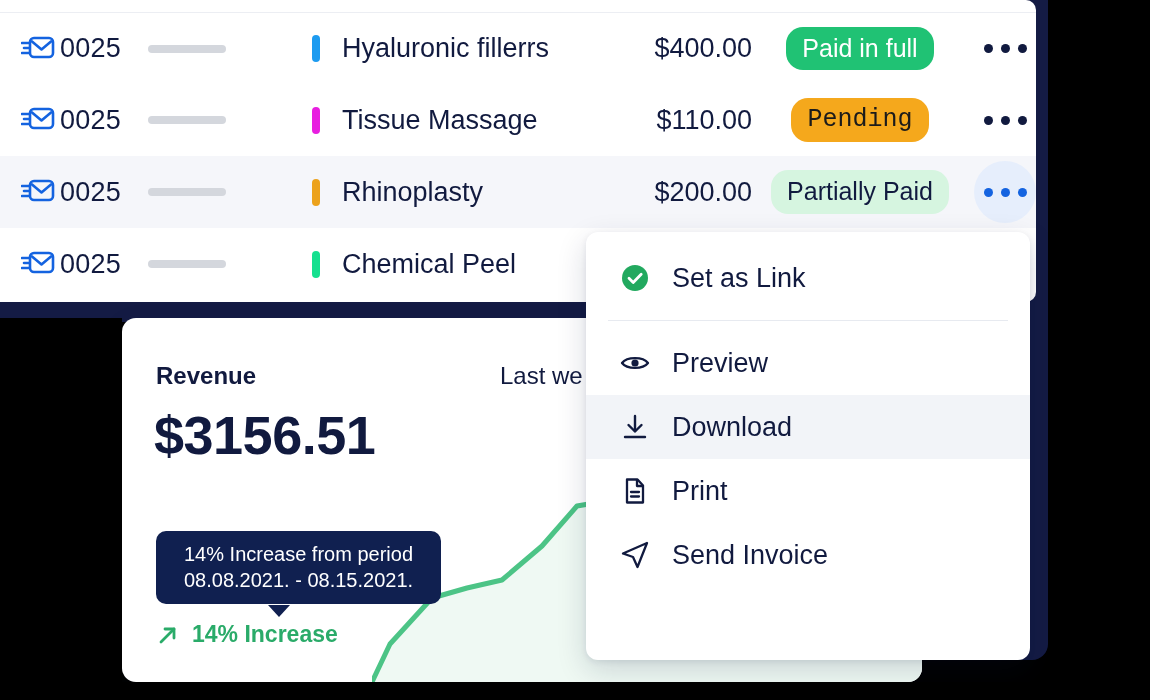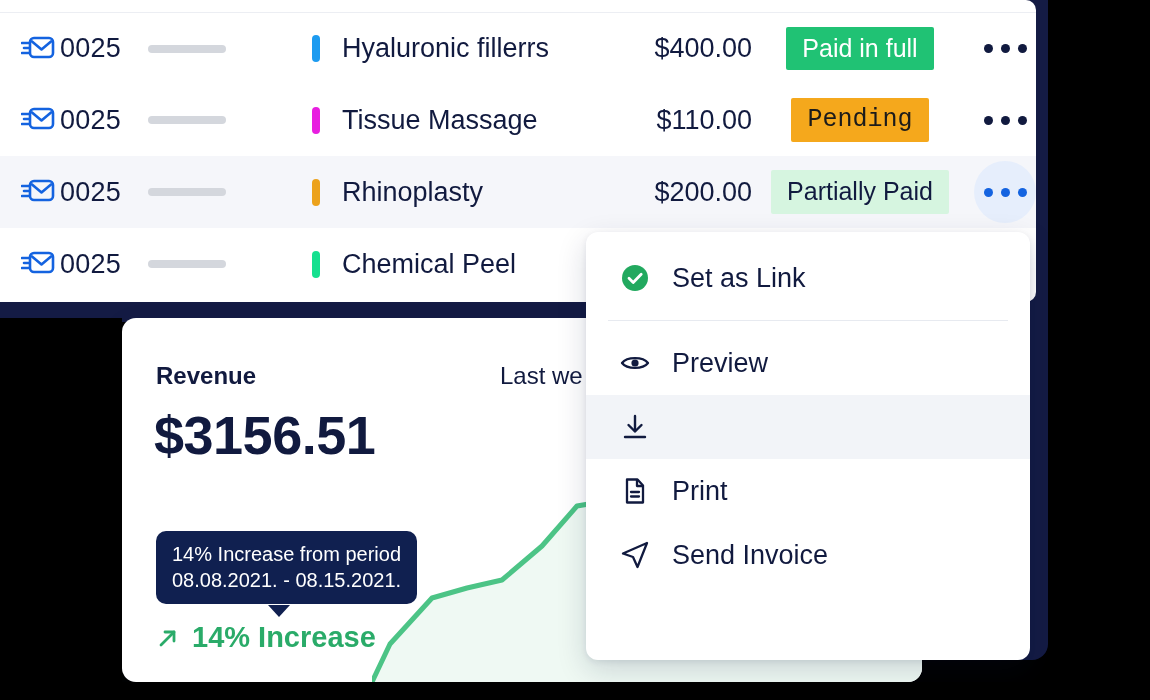--- a/index.html
+++ b/index.html
@@ -127,21 +127,21 @@
   .badge-cell {
     width: 200px;
     display: flex;
     justify-content: center;
     flex: 0 0 auto;
     margin-left: 8px;
   }
   .badge {
     font-size: 25px;
     padding: 8px 16px;
-    border-radius: 2px;
+    border-radius: 17px;
     white-space: nowrap;
     line-height: 1.1;
   }
   .badge.paid      { background: #20c274; color: #ffffff; }
   .badge.pending   { background: #f5a81c; color: #1b1b1b; font-family: Liberation Mono, monospace; }
   .badge.partial   { background: #d6f5e0; color: #111a3f; }
 
   .kebab {
     width: 62px;
     height: 62px;
@@ -237,42 +237,42 @@
     font-weight: bold;
     color: #111a3f;
     letter-spacing: -0.5px;
   }
   .tooltip {
     position: absolute;
     left: 34px;
     top: 213px;
     background: #102050;
     border-radius: 10px;
-    padding: 11px 16px;
+    padding: 11px 28px;
     color: #ffffff;
     font-size: 20px;
     line-height: 1.28;
     white-space: nowrap;
   }
   .tooltip-arrow {
     position: absolute;
     left: 146px;
     top: 287px;
     width: 0; height: 0;
     border-left: 11px solid transparent;
     border-right: 11px solid transparent;
     border-top: 12px solid #102050;
   }
   .rev-delta {
     position: absolute;
     left: 34px;
     top: 303px;
     display: flex;
     align-items: center;
-    font-size: 29px;
+    font-size: 23px;
     color: #2aab69;
     font-weight: bold;
   }
   .rev-delta .arr { margin-right: 12px; display: flex; }
 
   .spark {
     position: absolute;
     left: 250px;
     top: 120px;
     width: 560px;
@@ -463,20 +463,21 @@
     </div>
 
     <div class="menu-item hl">
       <span class="menu-icon">
         <svg width="30" height="30" viewBox="0 0 30 30" fill="none">
           <path d="M15 4 V19" stroke="#111a3f" stroke-width="2.4" stroke-linecap="round"></path>
           <path d="M8.5 13 L15 19.5 L21.5 13" stroke="#111a3f" stroke-width="2.4" stroke-linecap="round" stroke-linejoin="round"></path>
           <path d="M5 25 H25" stroke="#111a3f" stroke-width="2.4" stroke-linecap="round"></path>
         </svg>
       </span>
+      <span class="menu-label">Download</span>
     </div>
 
     <div class="menu-item">
       <span class="menu-icon">
         <svg width="30" height="30" viewBox="0 0 30 30" fill="none">
           <path d="M7 3.5 H17.5 L23 9.5 V26.5 H7 Z" stroke="#111a3f" stroke-width="2.3" stroke-linejoin="round"></path>
           <path d="M17 3.8 V10 H23" stroke="#111a3f" stroke-width="2.3" stroke-linejoin="round"></path>
           <path d="M11 16 H19 M11 20.5 H19" stroke="#111a3f" stroke-width="2.3" stroke-linecap="round"></path>
         </svg>
       </span>

